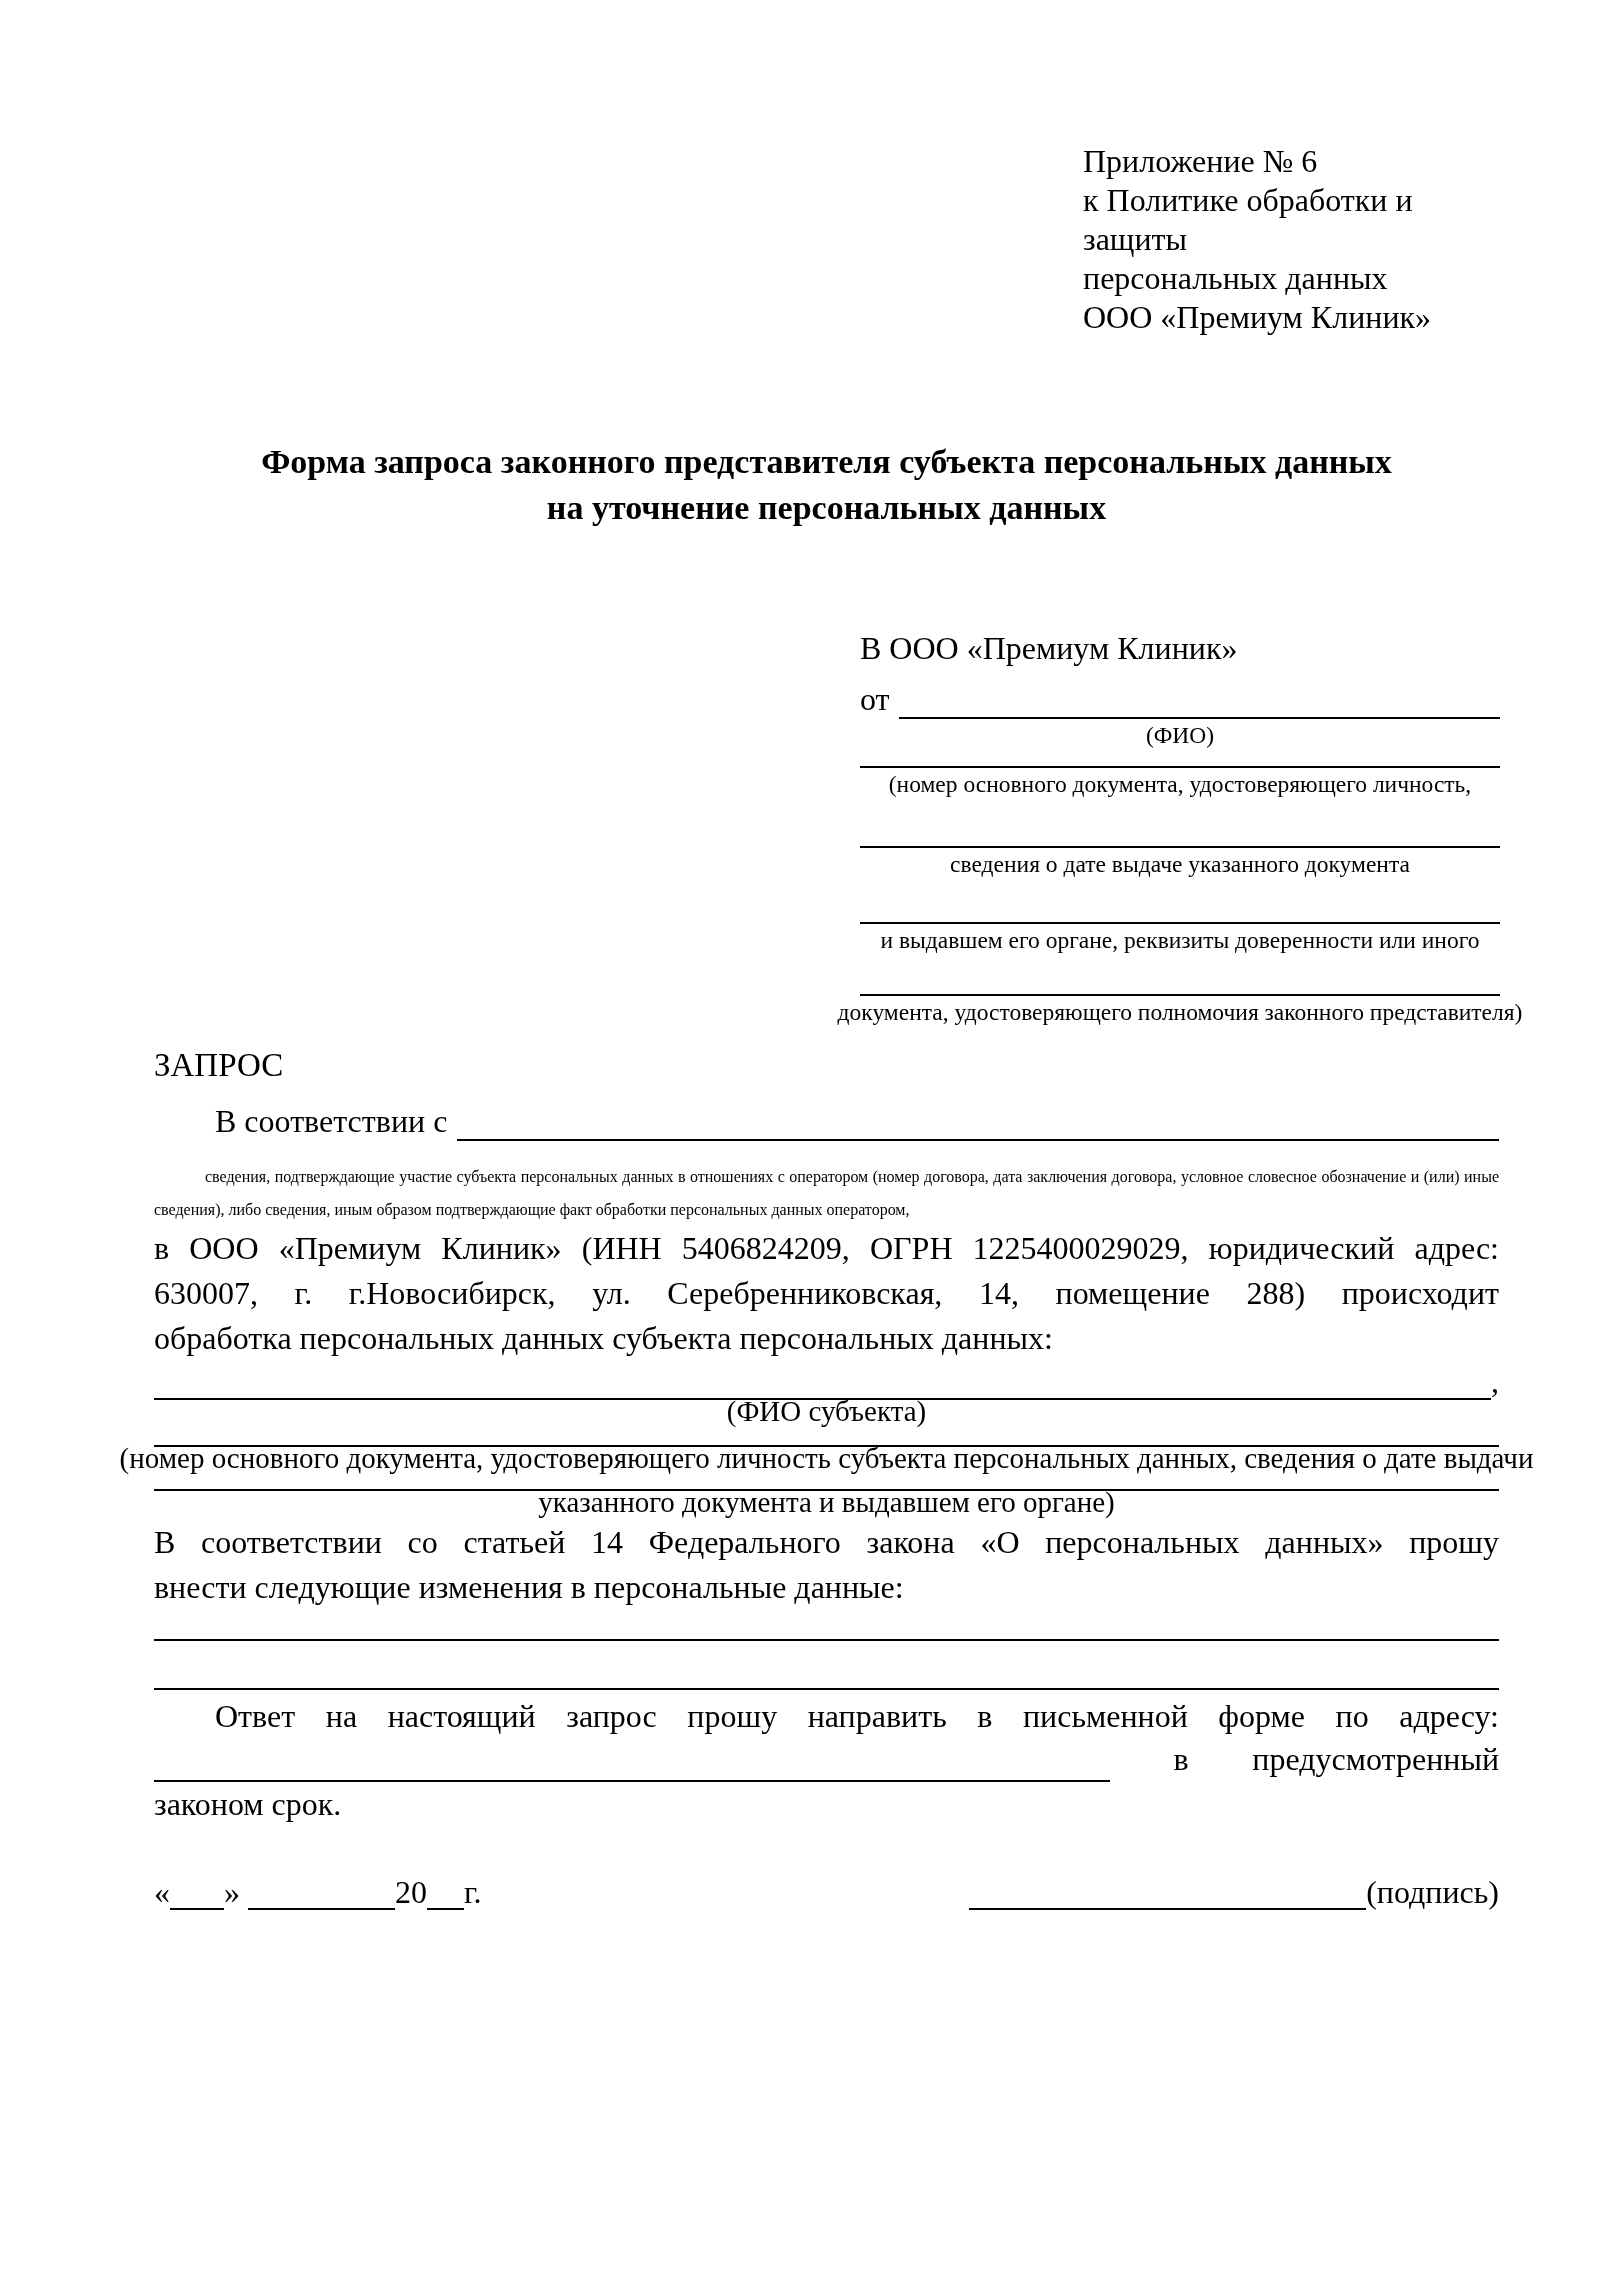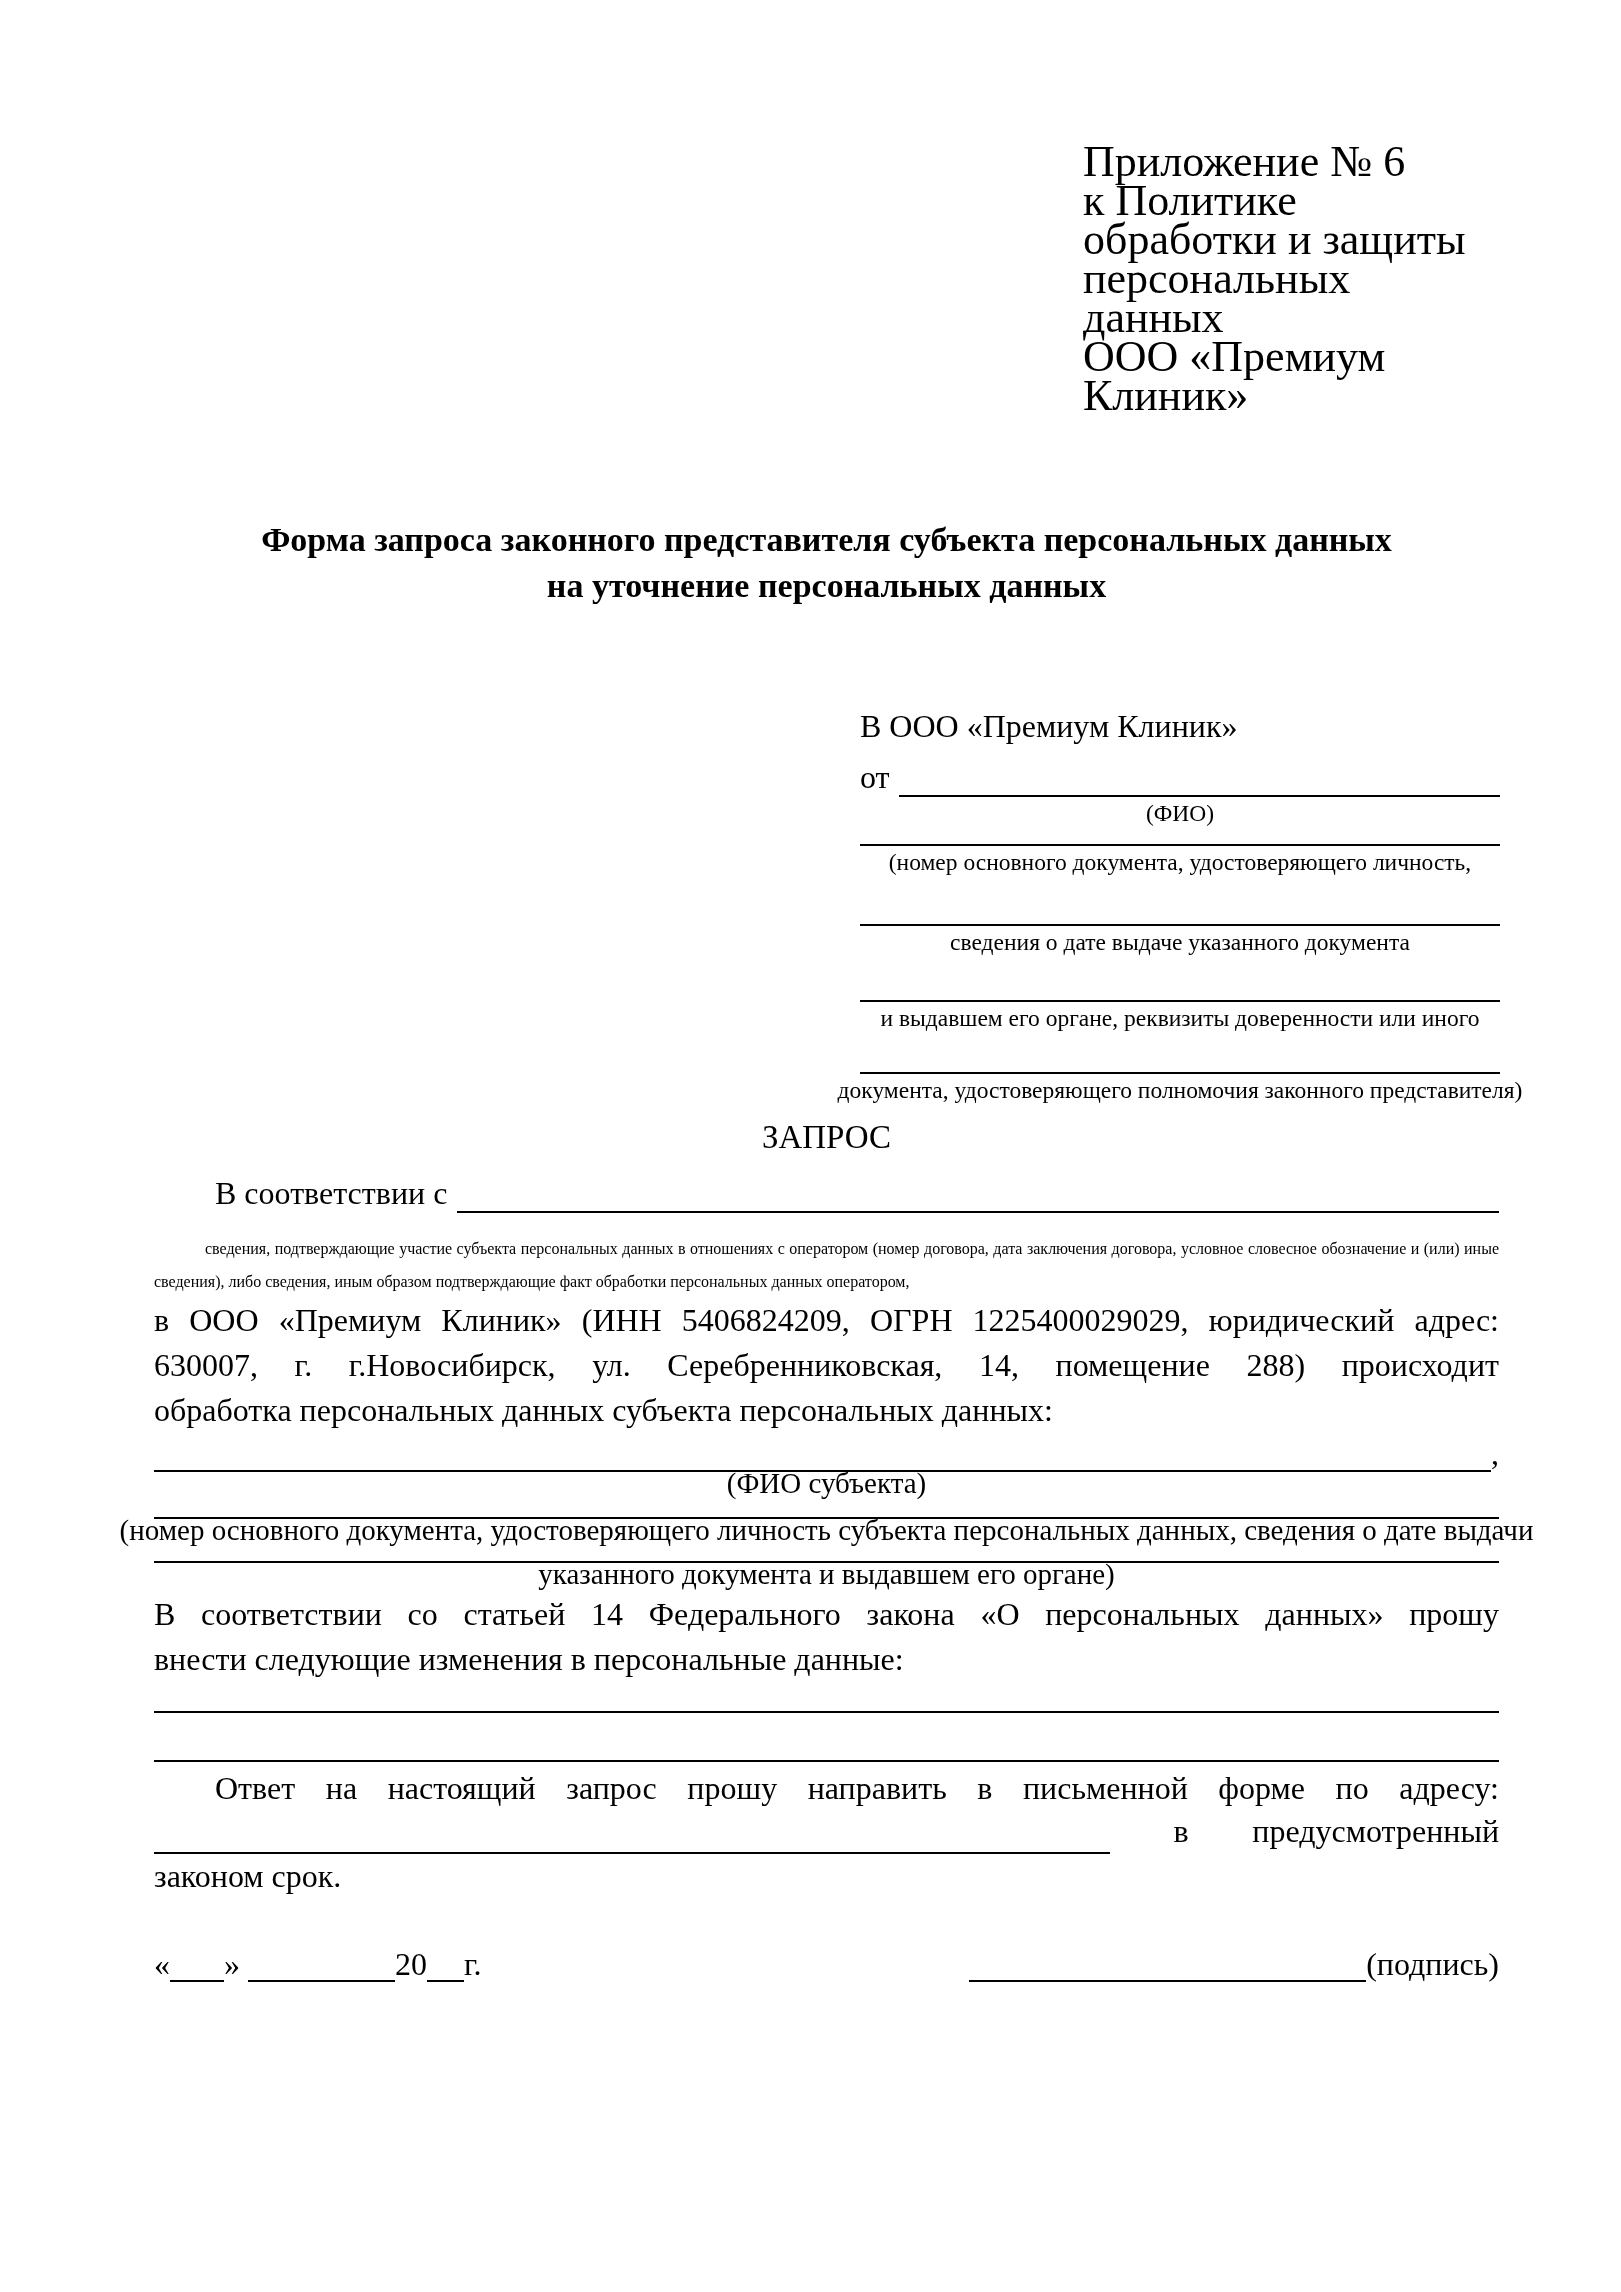--- a/index.html
+++ b/index.html
@@ -8,36 +8,36 @@
     width:1621px;height:2293px;
     margin:0 auto;
     background:#ffffff;
     color:#000;
     font-family:"Liberation Serif","DejaVu Serif",serif;
     box-sizing:border-box;
     padding:142px 122px 0 154px;
     overflow:hidden;
   }
   
-  .hdr{margin-left:929px;font-size:44px;line-height:39px;}
+  .hdr{margin-left:929px;font-size:32px;line-height:39px;}
   
   .title{margin:102px 0 0 0;font-size:34px;line-height:46px;font-weight:bold;text-align:center;}
   
   .addr{margin-top:96px;margin-left:706px;width:640px;font-size:32px;}
   .addr .to{line-height:43px;}
   .row{display:flex;align-items:flex-end;}
   .row .lbl{padding-right:9.8px;white-space:nowrap;line-height:39px;}
   .fill{flex:1 1 auto;border-bottom:2.9px solid #000;height:33px;}
   .from{height:45px;margin-top:3.9px;}
   .cap{display:flex;justify-content:center;font-size:23.5px;line-height:29px;white-space:nowrap;margin-top:2px;}
   .blank{border-bottom:2.9px solid #000;}
   .h16{height:15.7px}.h48{height:47px}.h44{height:43px}.h40{height:39px}
   .h30{height:29px}.h22{height:21.6px}.h18{height:17.6px}
   
-  .queryhead{margin-top:11px;font-size:33px;line-height:43px;text-align:center;}
+  .queryhead{margin-top:17px;font-size:33px;line-height:43px;}
   .intro{height:47px;margin-top:7.8px;font-size:32px;}
   .intro .lbl{padding-left:61px;}
   .smallprint{margin-top:19px;font-size:16px;line-height:33px;text-align:justify;text-indent:51px;}
   .para{font-size:32px;line-height:45px;}
   .jline{text-align:justify;text-align-last:justify;}
   .commarow{margin-top:2px;font-size:32px;}
   .commarow .fill{height:17.6px;}
   .cap.tight{line-height:23.5px;font-size:29px;margin-top:0;}
   .law{margin-top:5.9px;}
   .answer{margin-top:4px;}

